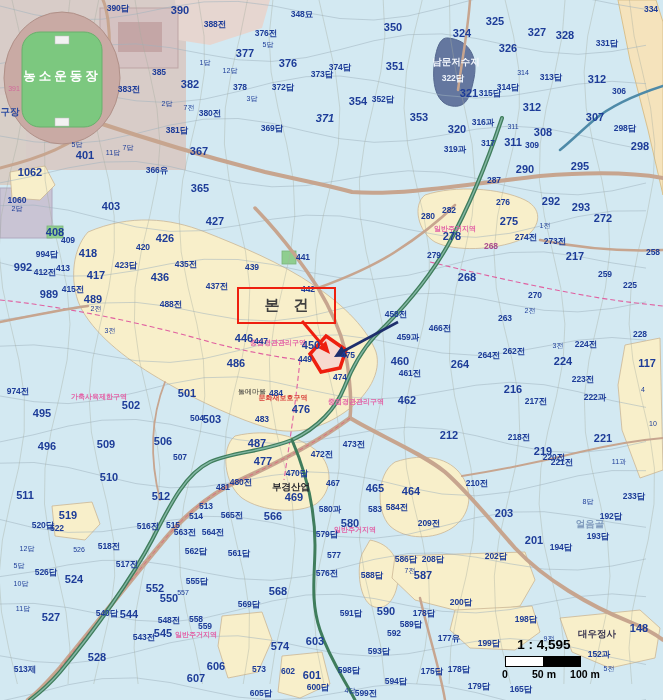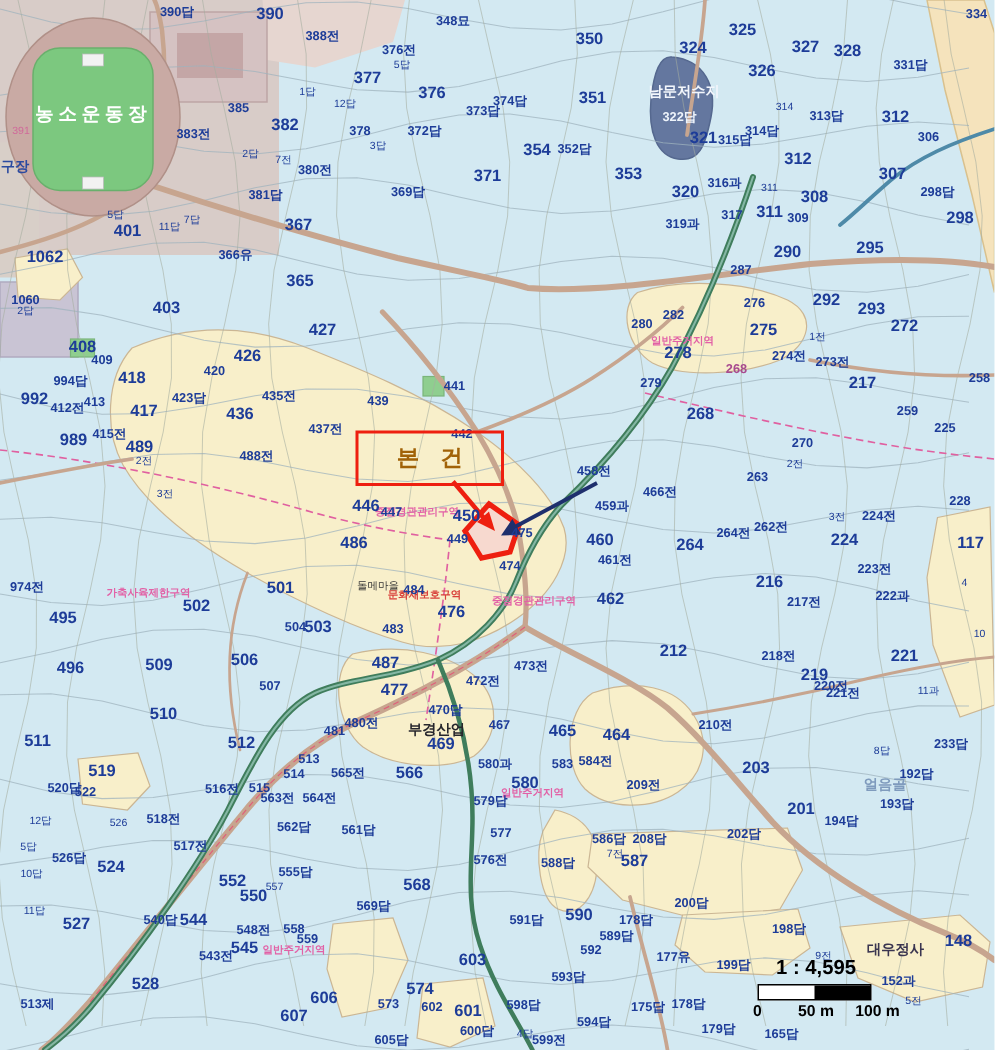--- a/index.html
+++ b/index.html
@@ -10,21 +10,21 @@
        white-space:nowrap;line-height:1;font-family:"Liberation Sans",sans-serif;}
   .s0{font-size:7px;}
   .s1{font-size:8.5px;font-weight:bold;}
   .s2{font-size:11px;font-weight:bold;}
   .s3{font-size:9.5px;font-weight:bold;}
   .s4{font-size:12.5px;font-weight:bold;letter-spacing:3px;}
   .s5{font-size:7px;font-weight:bold;}
   .annot-box{position:absolute;display:flex;align-items:center;justify-content:center;
        font-weight:bold;background:transparent;}
   #subject-box{left:237px;top:287px;width:95px;height:33px;border:2px solid #ee1f0f;
-       color:#a16207;font-size:15px;letter-spacing:14px;text-indent:14px;}
+       color:#404040;font-size:15px;letter-spacing:14px;text-indent:14px;}
   #comp-box{left:338px;top:284px;width:142px;height:35px;border:2px solid #1e2f6d;
        color:#1e2f6d;font-size:14px;letter-spacing:1px;}
   #scale-text{position:absolute;left:505px;top:637px;width:78px;text-align:center;
        color:#000;font-size:13.5px;font-weight:bold;}
   #scale-bar{position:absolute;left:505px;top:656px;width:74px;height:9px;
        border:1px solid #000;display:flex;background:#fff;}
   #scale-bar .half-black{width:50%;height:100%;background:#000;margin-left:50%;}
   .tick{position:absolute;color:#000;font-size:10.5px;font-weight:bold;transform:translate(-50%,0);}
 </style>
 </head>
@@ -184,21 +184,21 @@
       <div class="lbl s1" style="left: 340px; top: 67px;">374답</div>
       <div class="lbl s1" style="left: 322px; top: 74px;">373답</div>
       <div class="lbl s1" style="left: 283px; top: 87px;">372답</div>
       <div class="lbl s1" style="left: 240px; top: 87px;">378</div>
       <div class="lbl s2" style="left: 190px; top: 84px;">382</div>
       <div class="lbl s1" style="left: 159px; top: 72px;">385</div>
       <div class="lbl s1" style="left: 129px; top: 89px;">383전</div>
       <div class="lbl s1" style="left: 210px; top: 113px;">380전</div>
       <div class="lbl s1" style="left: 177px; top: 130px;">381답</div>
       <div class="lbl s1" style="left: 272px; top: 128px;">369답</div>
-      <div class="lbl s2" style="left: 325px; top: 118px;">371</div>
+      <div class="lbl s2" style="left: 325px; top: 118px; font-style: italic;">371</div>
       <div class="lbl s2" style="left: 358px; top: 101px;">354</div>
       <div class="lbl s2" style="left: 199px; top: 151px;">367</div>
       <div class="lbl s2" style="left: 200px; top: 188px;">365</div>
       <div class="lbl s1" style="left: 157px; top: 170px;">366유</div>
       <div class="lbl s2" style="left: 85px; top: 155px;">401</div>
       <div class="lbl s2" style="left: 111px; top: 206px;">403</div>
       <div class="lbl s2" style="left: 30px; top: 172px;">1062</div>
       <div class="lbl s1" style="left: 17px; top: 200px;">1060</div>
       <div class="lbl s0" style="left: 17px; top: 208px;">2답</div>
       <div class="lbl s2" style="left: 55px; top: 232px;">408</div>
@@ -364,21 +364,21 @@
       <div class="lbl s1" style="left: 205px; top: 626px;">559</div>
       <div class="lbl s2" style="left: 216px; top: 666px;">606</div>
       <div class="lbl s2" style="left: 196px; top: 678px;">607</div>
       <div class="lbl s1" style="left: 25px; top: 669px;">513제</div>
       <div class="lbl s0" style="left: 21px; top: 583px;">10답</div>
       <div class="lbl s0" style="left: 23px; top: 608px;">11답</div>
       <div class="lbl s0" style="left: 27px; top: 548px;">12답</div>
       <div class="lbl s0" style="left: 19px; top: 565px;">5답</div>
       <div class="lbl s1" style="left: 249px; top: 604px;">569답</div>
       <div class="lbl s2" style="left: 278px; top: 591px;">568</div>
-      <div class="lbl s2" style="left: 280px; top: 660px;">574</div>
+      <div class="lbl s2" style="left: 280px; top: 646px;">574</div>
       <div class="lbl s1" style="left: 259px; top: 669px;">573</div>
       <div class="lbl s2" style="left: 315px; top: 641px;">603</div>
       <div class="lbl s1" style="left: 288px; top: 671px;">602</div>
       <div class="lbl s2" style="left: 312px; top: 675px;">601</div>
       <div class="lbl s1" style="left: 318px; top: 687px;">600답</div>
       <div class="lbl s1" style="left: 261px; top: 693px;">605답</div>
       <div class="lbl s1" style="left: 351px; top: 613px;">591답</div>
       <div class="lbl s2" style="left: 386px; top: 611px;">590</div>
       <div class="lbl s1" style="left: 411px; top: 624px;">589답</div>
       <div class="lbl s1" style="left: 394px; top: 633px;">592</div>

